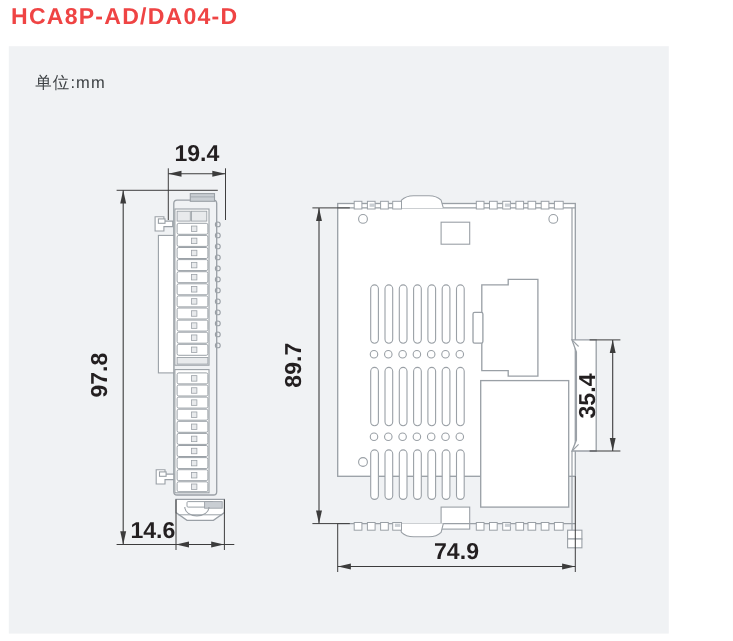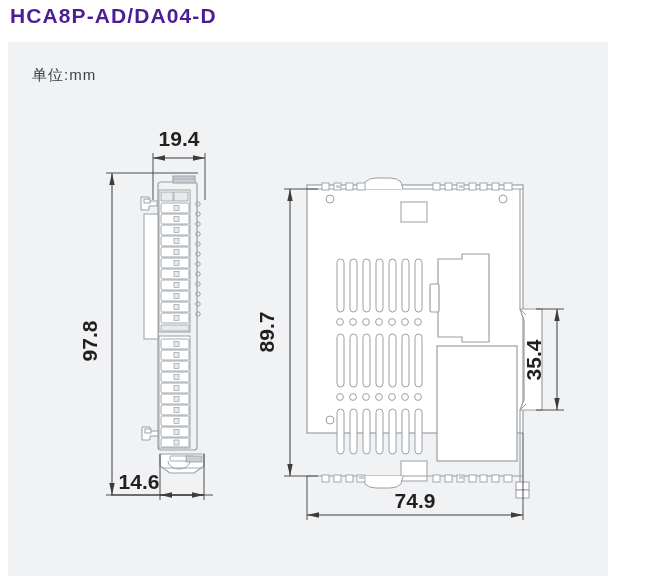--- a/index.html
+++ b/index.html
@@ -15,21 +15,21 @@
     background: #ffffff;
     overflow: hidden;
   }
   #page-title {
     position: absolute;
     left: 10px;
     top: 4px;
     font-size: 21px;
     font-weight: bold;
     letter-spacing: 1.1px;
-    color: #4c1d95;
+    color: #ef4444;
     white-space: nowrap;
   }
   #drawing-panel {
     position: absolute;
     left: 8px;
     top: 42px;
     width: 600px;
     height: 534px;
     background: #f0f2f4;
   }

